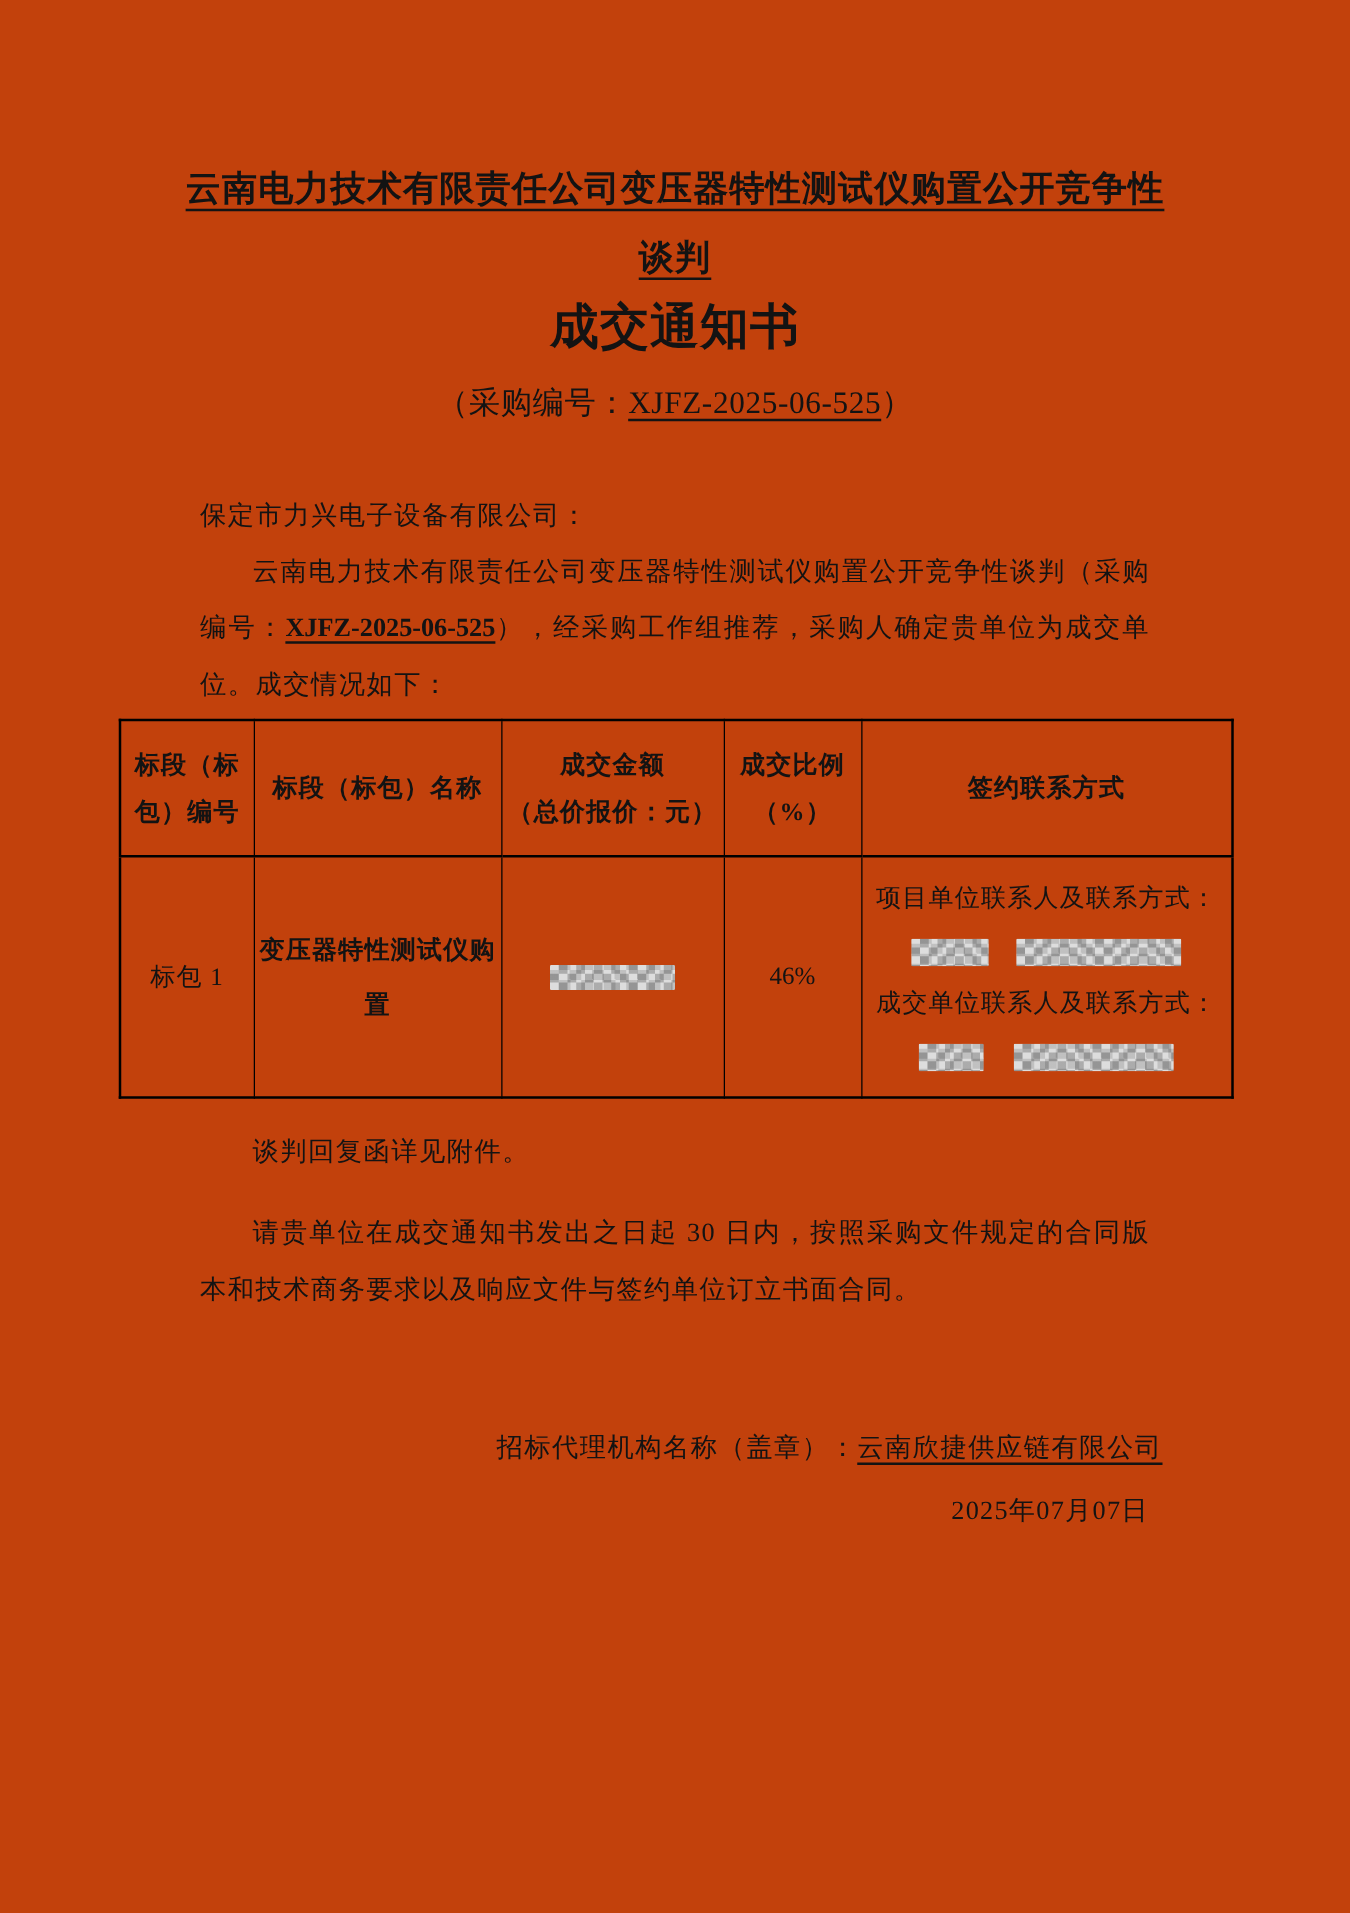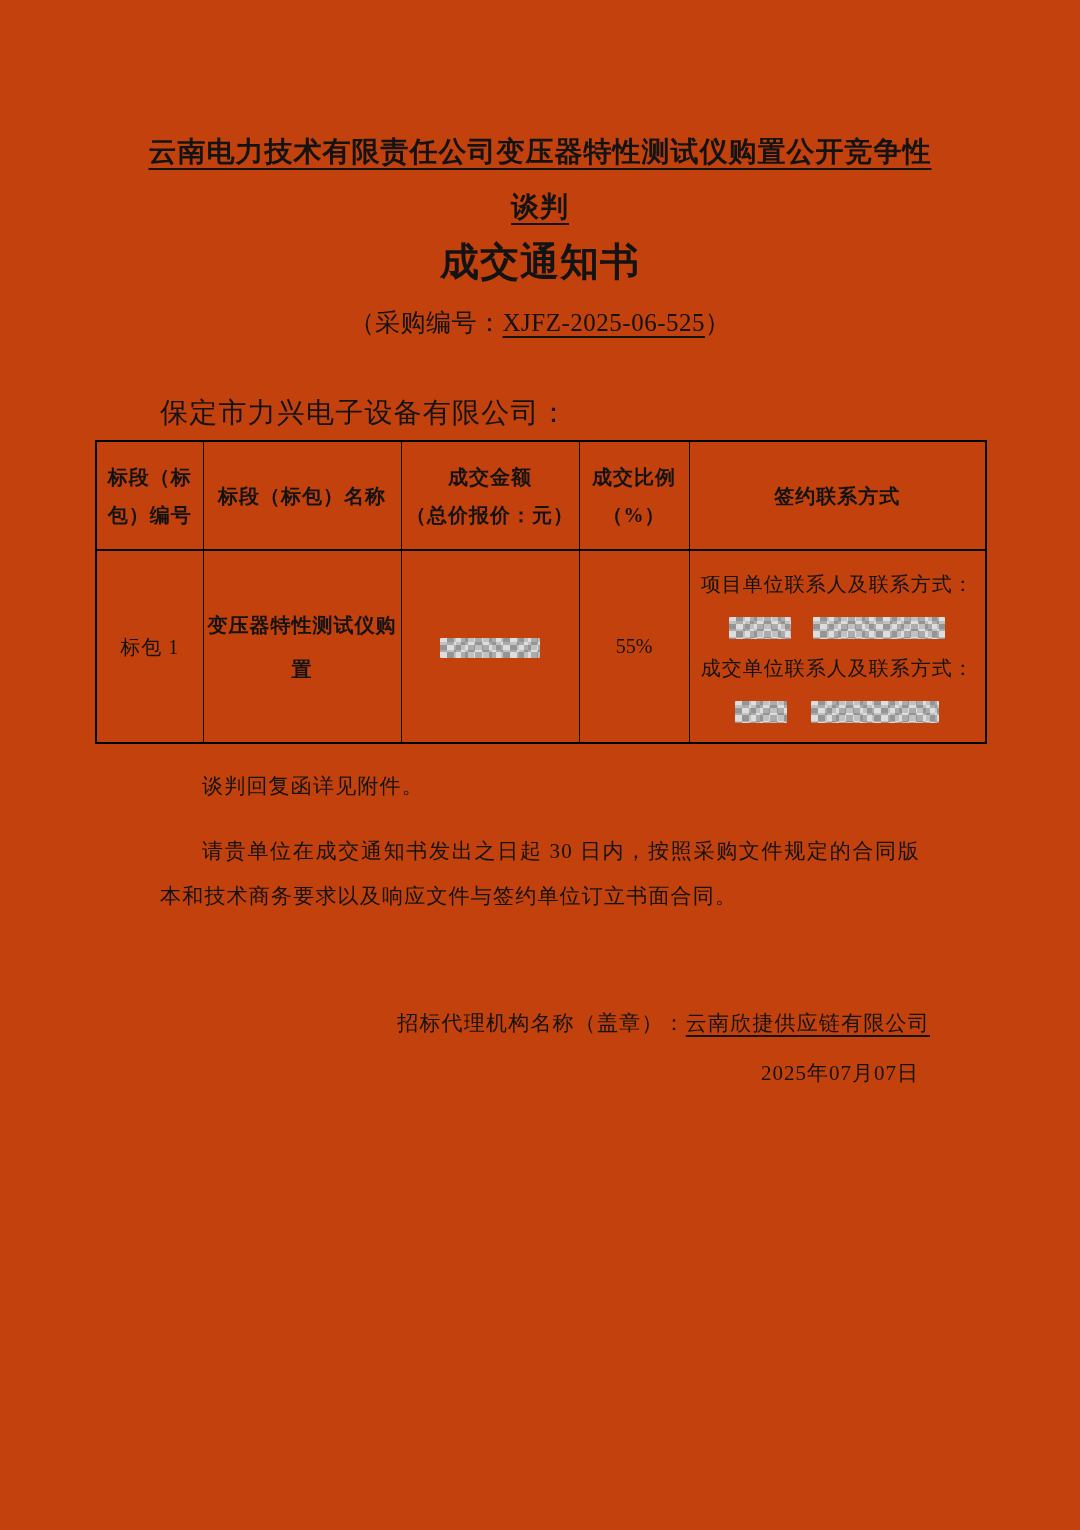--- a/index.html
+++ b/index.html
@@ -44,21 +44,21 @@
     line-height: 36px;
     letter-spacing: 0.5px;
   }
   .proc-line .proc-num {
     text-decoration: underline;
     text-underline-offset: 5px;
   }
   .body-block {
     margin: 49px 160px 0 160px;
     width: 760px;
-    font-size: 28px;
+    font-size: 21px;
     line-height: 45px;
     letter-spacing: 1.2px;
     text-align: justify;
   }
   .para { margin: 0; }
   .indent { text-indent: 2em; }
   .num-bold {
     font-weight: bold;
     letter-spacing: 0;
     text-decoration: underline;
@@ -135,20 +135,21 @@
 <div class="page">
 
   <div class="doc-title">云南电力技术有限责任公司变压器特性测试仪购置公开竞争性谈判</div>
 
   <div class="doc-subtitle">成交通知书</div>
 
   <div class="proc-line"><span>（采购编号：</span><span class="proc-num">XJFZ-2025-06-525</span><span>）</span></div>
 
   <div class="body-block">
     <p class="para">保定市力兴电子设备有限公司：</p>
+    <p class="para indent"><span>云南电力技术有限责任公司变压器特性测试仪购置公开竞争性谈判（采购编号：</span><span class="num-bold">XJFZ-2025-06-525</span><span>），经采购工作组推荐，采购人确定贵单位为成交单位。成交情况如下：</span></p>
   </div>
 
   <table class="award">
     <colgroup>
         <col class="c1">
         <col class="c2">
         <col class="c3">
         <col class="c4">
         <col class="c5">
       </colgroup>
@@ -169,21 +170,21 @@
         <div class="hline">（%）</div>
       </th>
       <th>
             <div class="hline">签约联系方式</div>
           </th>
     </tr>
     <tr class="rowdata">
       <td class="pkg-no">标包 1</td>
       <td class="pkg-name">变压器特性测试仪购置</td>
       <td><span class="px px-amount"></span></td>
-      <td class="ratio">55%</td>
+      <td class="ratio">46%</td>
       <td class="contact-cell">
         <div class="contact-line">项目单位联系人及联系方式：</div>
         <div class="contact-line"><span class="px px-name-a"></span><span class="px px-phone-a"></span></div>
         <div class="contact-line">成交单位联系人及联系方式：</div>
         <div class="contact-line"><span class="px px-name-b"></span><span class="px px-phone-b"></span></div>
       </td>
     </tr>
   </tbody>
     </table>
 

